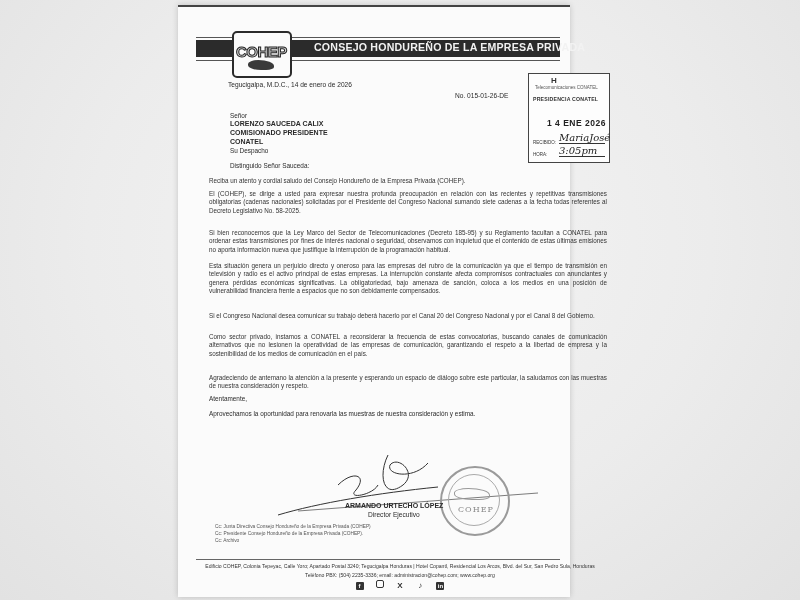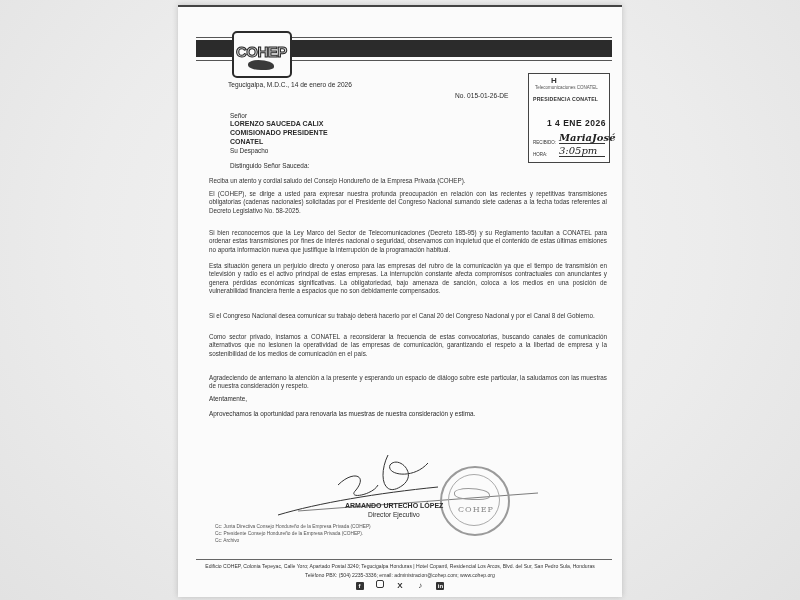--- a/index.html
+++ b/index.html
@@ -2,21 +2,21 @@
 <html><head>
 <meta charset="utf-8">
 <style>
   html, body { margin:0; padding:0; }
   body {
     width:800px; height:600px; overflow:hidden; position:relative;
     background: radial-gradient(ellipse at 50% 40%, #f4f4f4 0%, #ececec 55%, #e2e2e2 100%);
     font-family: "Liberation Sans", sans-serif;
   }
   .paper {
-    position:absolute; left:178px; top:5px; width:444px; height:590px;
+    position:absolute; left:178px; top:5px; width:392px; height:590px;
     background:#fbfbfb; box-shadow: 0 0 6px rgba(0,0,0,0.18);
     border-top:2px solid #444;
     color:#2a2a2a;
   }
   
   .hdr-line { position:absolute; left:18px; right:10px; height:1px; background:#555; }
   .hdr-band {
     position:absolute; left:18px; right:10px; top:33px; height:17px; background:#2b2b2b;
   }
   .hdr-title {
@@ -71,31 +71,32 @@
 
 <div class="paper">
 
   <div class="hdr-line" style="top:30px;"></div>
   <div class="hdr-band"></div>
   <div class="hdr-line" style="top:53px;"></div>
   <div class="logo-box">
     <div class="logo-map"></div>
     <div class="logo-text">COHEP</div>
   </div>
+  <div class="hdr-title">CONSEJO HONDUREÑO DE LA EMPRESA PRIVADA</div>
 
   <div class="abs small" style="left:50px;top:74px;font-size:6.6px;">Tegucigalpa, M.D.C., 14 de enero de 2026</div>
   <div class="abs small" style="left:277px;top:85px;font-size:6.6px;">No. 015-01-26-DE</div>
 
   <div class="stamp">
     <div class="st-logo">H</div>
     <div class="st-org">Telecomunicaciones CONATEL</div>
     <div class="st-pres">PRESIDENCIA CONATEL</div>
     <div class="st-date">1 4 ENE 2026</div>
     <div class="st-lbl" style="top:66px;">RECIBIDO:</div>
-    <div class="st-hand" style="top:58px;font-weight:bold;">MariaJosé</div>
+    <div class="st-hand" style="top:58px;">MariaJosé</div>
     <div class="st-lbl" style="top:78px;">HORA:</div>
     <div class="st-hand" style="top:71px;">3:05pm</div>
   </div>
 
   <div class="abs small" style="left:52px;top:105px;">Señor</div>
   <div class="abs small bold" style="left:52px;top:113px;font-size:7px;">LORENZO SAUCEDA CALIX</div>
   <div class="abs small bold" style="left:52px;top:122px;font-size:7px;">COMISIONADO PRESIDENTE</div>
   <div class="abs small bold" style="left:52px;top:131px;font-size:7px;">CONATEL</div>
   <div class="abs small" style="left:52px;top:140px;">Su Despacho</div>
 

